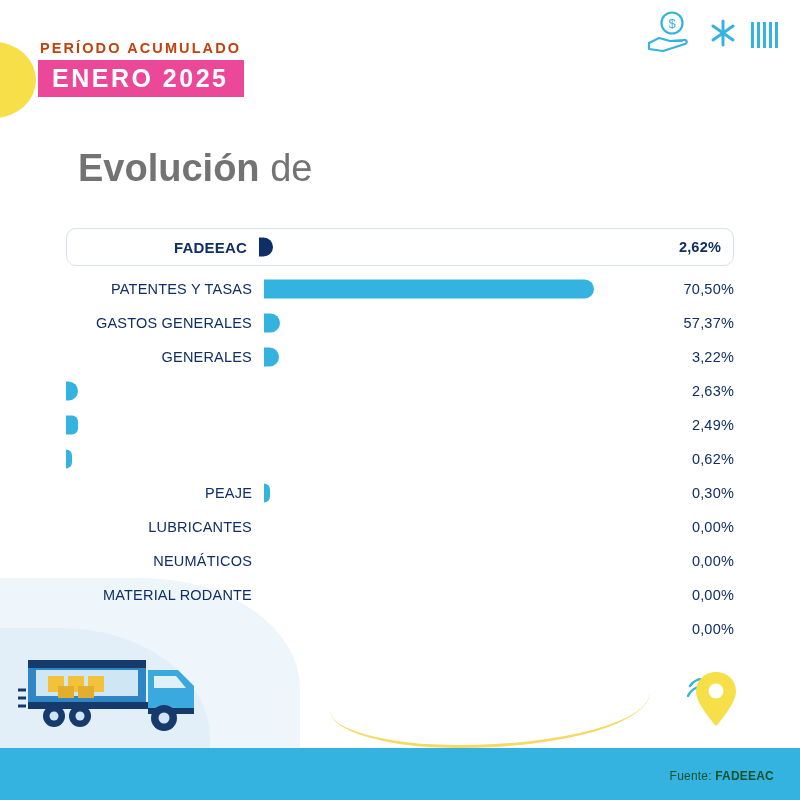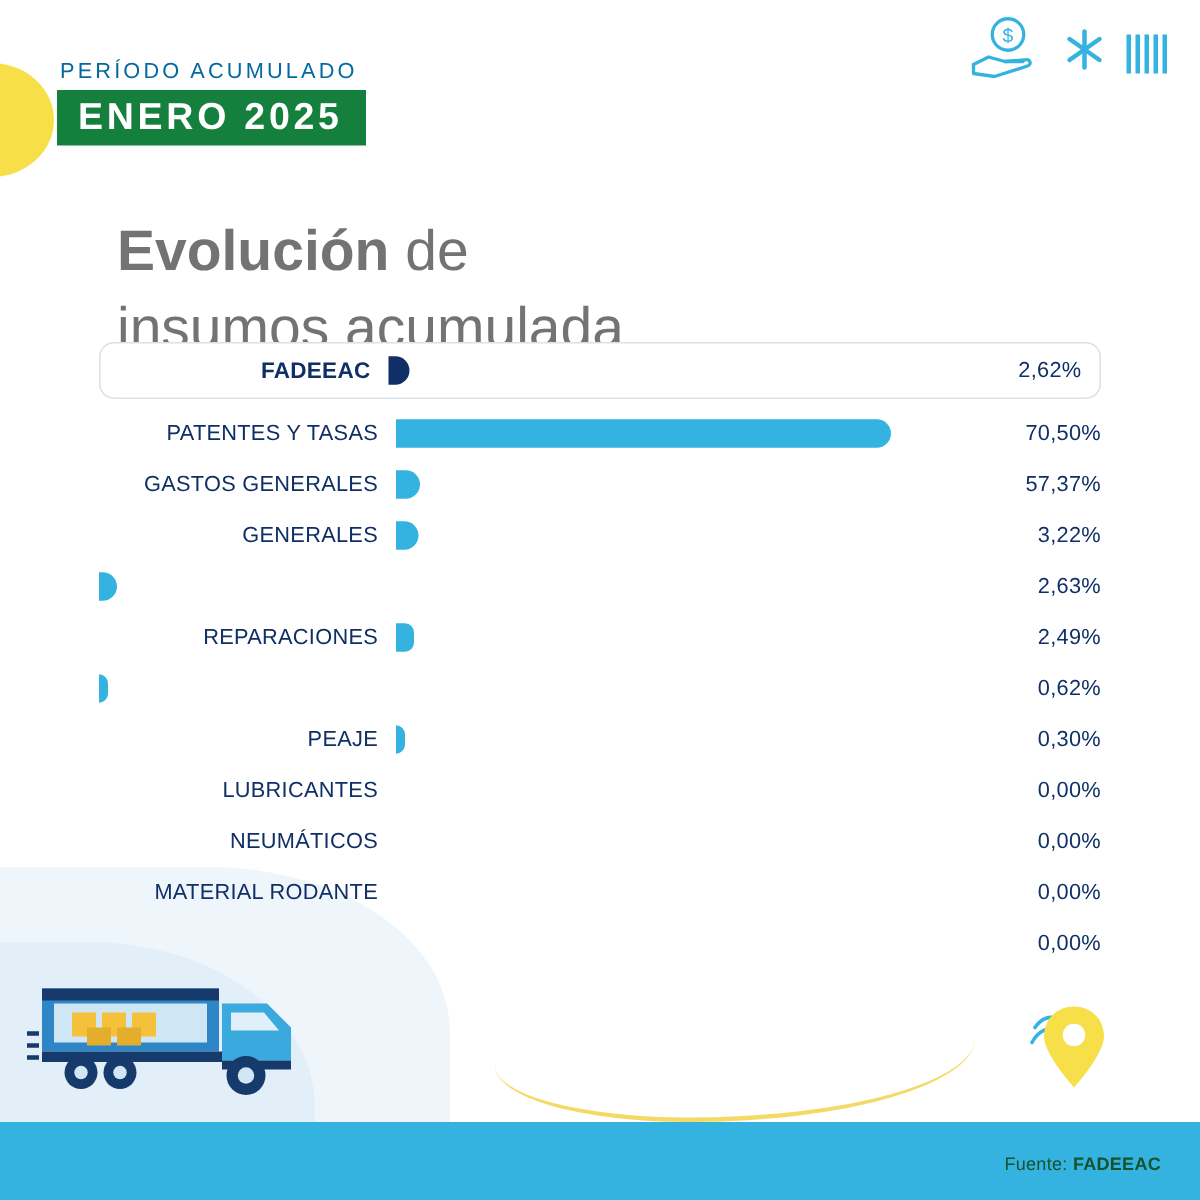--- a/index.html
+++ b/index.html
@@ -84,28 +84,28 @@
     border-bottom-right-radius: 44px 40px;
     position: relative;
     left: -10px;
     top: 4px;
   }
   .badge-texts {
     margin-left: -8px;
     margin-top: 2px;
   }
   .period-label {
-    color: #0369a1;
+    color: #c2410c;
     font-size: 14.5px;
-    font-weight: normal;
+    font-weight: bold;
     letter-spacing: 2.1px;
     margin: 0 0 4px 2px;
   }
   .period-value-box {
-    background: #15803d;
+    background: #ec4899;
     color: #ffffff;
     font-size: 25px;
     font-weight: bold;
     letter-spacing: 2.5px;
     padding: 5px 16px 6px 14px;
     display: inline-block;
     line-height: 1.05;
   }
 
   
@@ -199,21 +199,21 @@
   }
   .row-header .label {
     font-weight: bold;
     font-size: 15px;
     width: 180px;
   }
   .row-header .bar {
     background: #0f2f66;
   }
   .row-header .value {
-    font-weight: normal;
+    font-weight: bold;
     width: 96px;
     padding-right: 12px;
   }
 
   
   .truck {
     position: absolute;
     left: 18px;
     bottom: 56px;
     z-index: 2;
@@ -262,21 +262,20 @@
     <i></i>
       <i></i>
       <i></i>
       <i></i>
       <i></i>
   </span>
 </div>
 
 <h1 class="title">
   <b>Evolución</b><span> de</span><br>
-  <span>insumos acumulada</span>
 </h1>
 
 <div class="chart">
   <div class="row row-header">
     <div class="label">FADEEAC</div>
     <div class="barcell">
       <div class="bar" style="width:14px;"></div>
     </div>
     <div class="value">2,62%</div>
   </div>
@@ -303,21 +302,20 @@
         </div>
         <div class="value">3,22%</div>
       </div>
       <div class="row">
         <div class="barcell">
           <div class="bar" style="width: 12.3106px;"></div>
         </div>
         <div class="value">2,63%</div>
       </div>
       <div class="row">
-        <div class="label">REPARACIONES</div>
         <div class="barcell">
           <div class="bar" style="width: 11.6553px; border-top-right-radius: 6px; border-bottom-right-radius: 6px;"></div>
         </div>
         <div class="value">2,49%</div>
       </div>
       <div class="row">
         <div class="barcell">
           <div class="bar" style="width: 6px; border-top-right-radius: 6px; border-bottom-right-radius: 6px;"></div>
         </div>
         <div class="value">0,62%</div>

